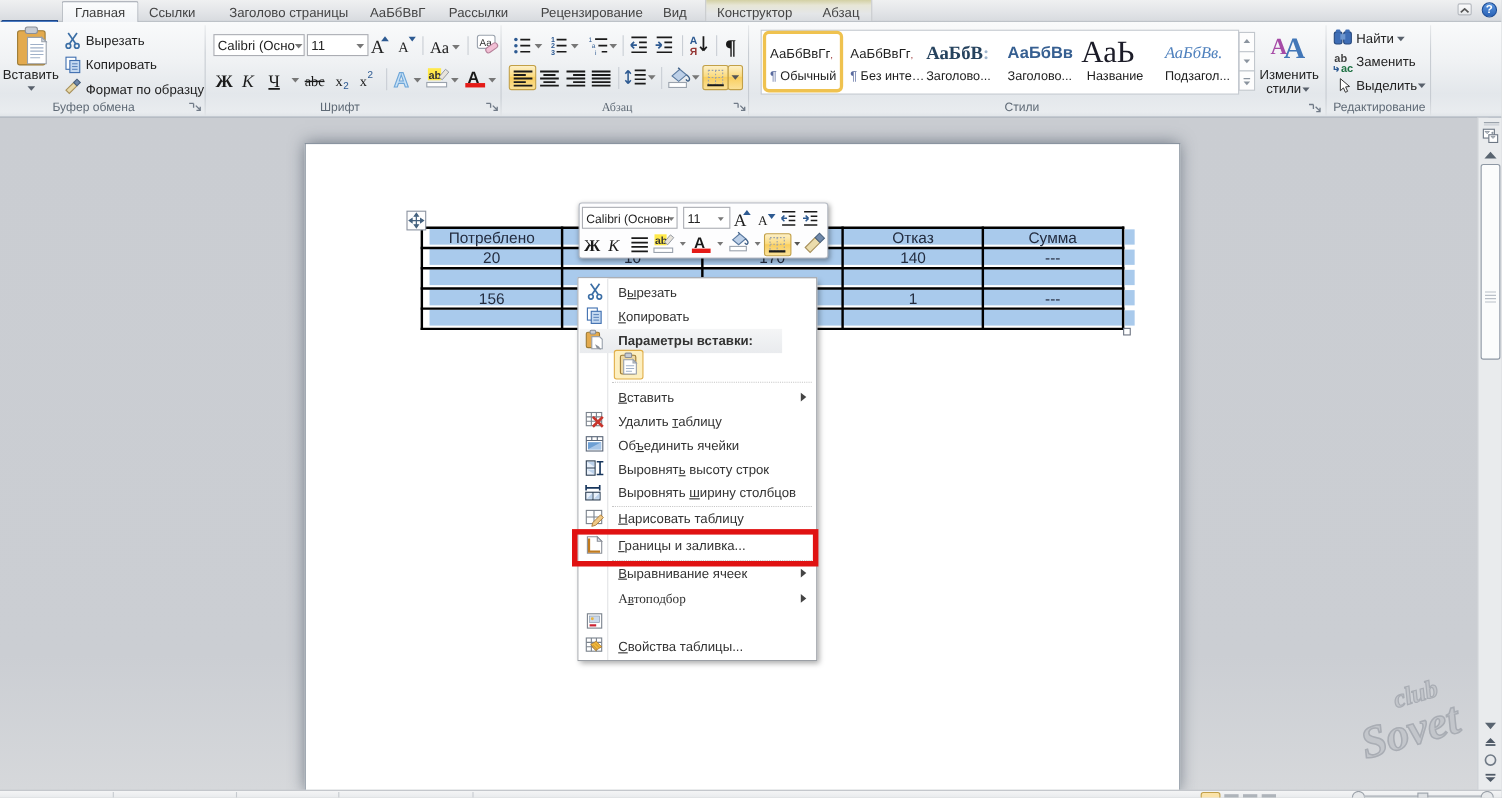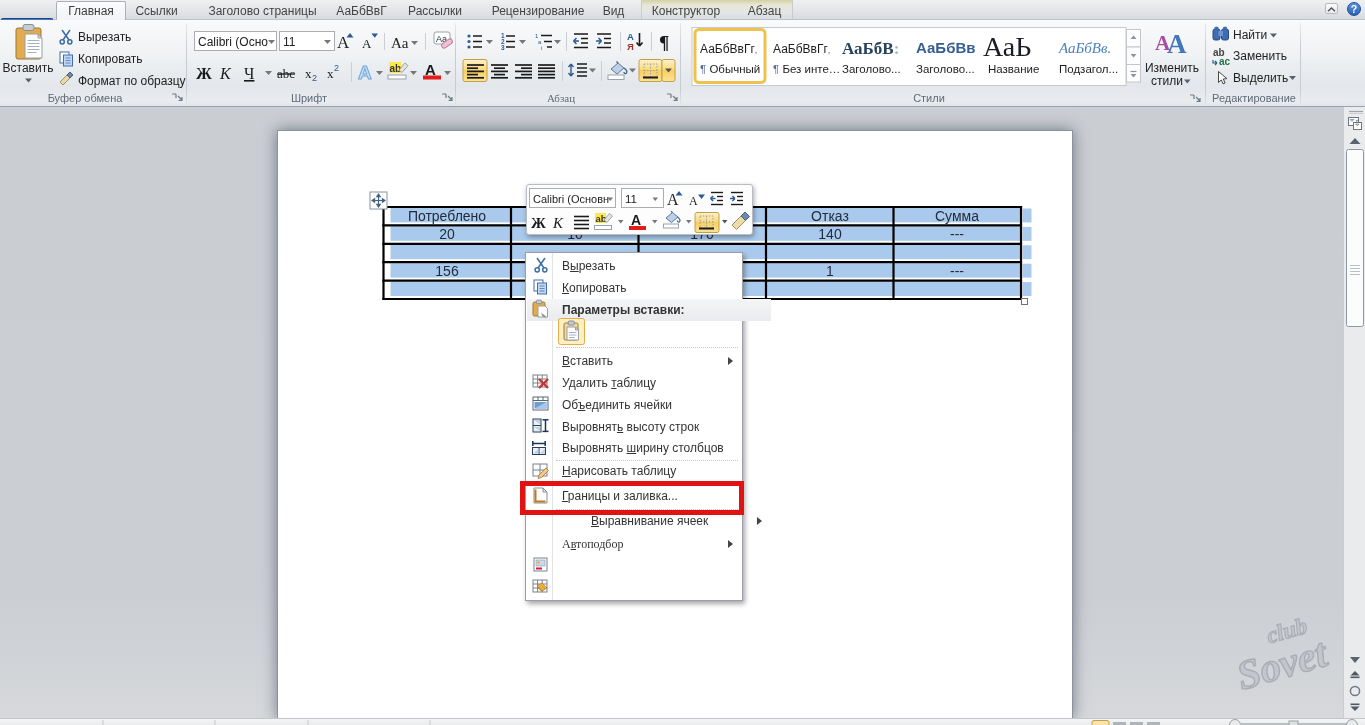--- a/index.html
+++ b/index.html
@@ -573,33 +573,34 @@
         <path d="M1 14 l9 -9 4.5 4.5 -9 9 z" fill="#EBDCAC" stroke="#a8915c"></path>
         <path d="M10 5 l4 -4 4.5 4.5 -4 4 z" fill="#7089AA" stroke="#49617e"></path>
       </g>
     </svg>
   </div>
 
   <div class="abs" id="cmenu">
     <div class="iconcol"></div>
     <div class="mi" style="top:2px;">В<u>ы</u>резать</div>
     <div class="mi" style="top:24px;"><u>К</u>опировать</div>
-    <div class="mi" style="top:46px;font-weight:bold;background:linear-gradient(180deg,#F4F5F6,#E9EBEE);left:1px;width:244px;padding-left:35px;">Параметры вставки:</div>
+    <div class="mi" style="top:46px;font-weight:bold;background:linear-gradient(180deg,#F4F5F6,#E9EBEE);left:1px;width:184px;padding-left:35px;">Параметры вставки:</div>
     <div class="msep" style="top:94px;"></div>
     <div class="mi" style="top:97px;"><u>В</u>ставить<span class="marr"></span></div>
     <div class="mi" style="top:119px;">Удалить <u>т</u>аблицу</div>
     <div class="mi" style="top:141px;">Об<u>ъ</u>единить ячейки</div>
     <div class="mi" style="top:163px;">Выровнят<u>ь</u> высоту строк</div>
     <div class="mi" style="top:184px;">Выровнять <u>ш</u>ирину столбцов</div>
     <div class="msep" style="top:207px;"></div>
     <div class="mi" style="top:207px;"><u>Н</u>арисовать таблицу</div>
     <div class="mi" style="top:232px;"><u>Г</u>раницы и заливка...</div>
     <div class="msep" style="top:256px;"></div>
-    <div class="mi" style="top:257px;margin-left:29px;"><u>В</u>ыравнивание ячеек<span class="marr"></span></div>
+    <div class="mi" style="top:257px;"><u>В</u>ыравнивание ячеек<span class="marr"></span></div>
     <div class="mi" style="top:280px;font-family:Liberation Serif, serif;">А<u>в</u>топодбор<span class="marr"></span></div>
+    <div class="mi" style="top:324px;"><u>С</u>войства таблицы...</div>
     <svg style="position:absolute;left:2px;top:0" width="216" height="347" xmlns="http://www.w3.org/2000/svg">
 
       <g stroke="#3B6EA5" stroke-width="1.5" fill="none" transform="translate(7,5)">
         <line x1="2" y1="0" x2="9" y2="10"></line>
           <line x1="10" y1="0" x2="3" y2="10"></line>
         <circle cx="2.2" cy="11.8" r="2.1"></circle>
           <circle cx="9.8" cy="11.8" r="2.1"></circle>
       </g>
 
       <g transform="translate(6,27)">

